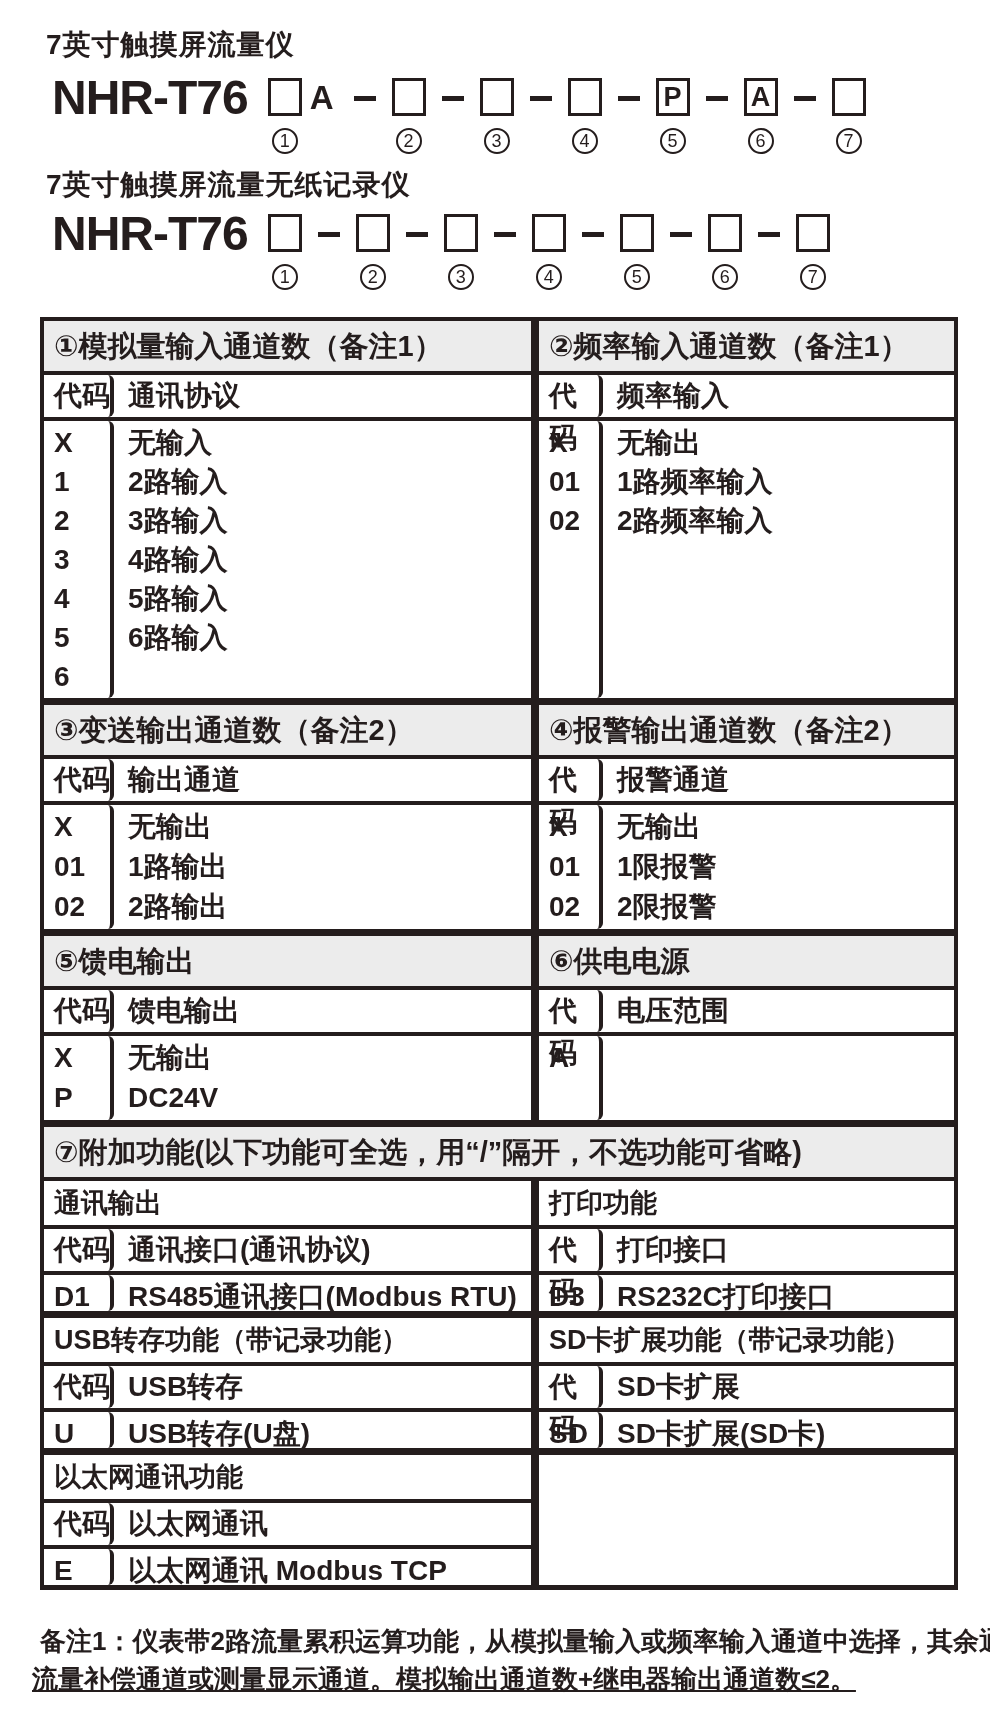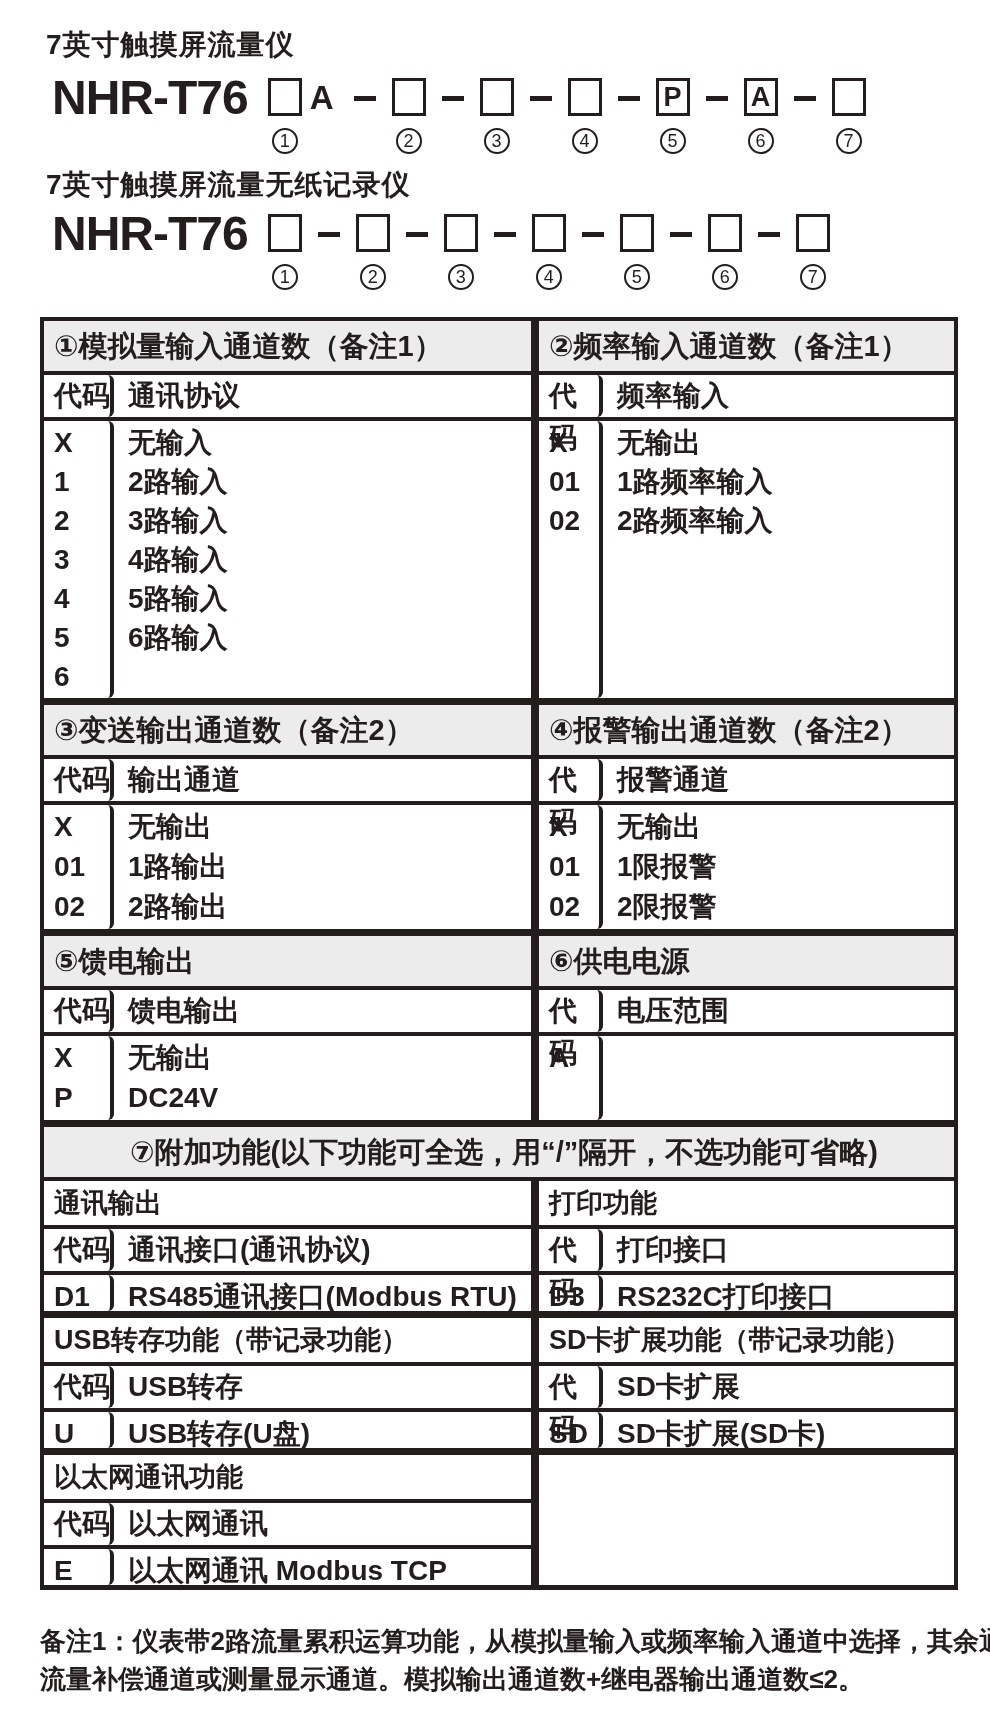--- a/index.html
+++ b/index.html
@@ -22,21 +22,21 @@
   .mcircle{width:26px;height:26px;border:2px solid #241d1d;border-radius:50%;box-sizing:border-box;
            font-size:18px;font-weight:normal;display:flex;align-items:center;justify-content:center;margin-top:12px;}
   
   .tbl{position:absolute;left:40px;top:317px;width:918px;box-sizing:border-box;
        border:4px solid #241d1d;border-bottom-width:5px;background:#fff;}
   .band{display:flex;align-items:stretch;}
   .L{width:487px;flex:none;display:flex;border-bottom:4px solid #241d1d;box-sizing:border-box;}
   .M{width:8px;background:#241d1d;flex:none;}
   .R{flex:1;display:flex;border-bottom:4px solid #241d1d;box-sizing:border-box;}
   .b7{border-bottom-width:7px;}
-  .noB{border-bottom:none;justify-content:center;}
+  .noB{border-bottom:none;}
   .grey{background:#ececec;}
   .full{width:100%;}
   .sec-title{font-size:29px;font-weight:bold;line-height:50px;padding-left:10px;white-space:nowrap;}
   .sub-title{font-size:27px;font-weight:bold;line-height:44px;padding-left:10px;white-space:nowrap;}
   .code{width:70px;flex:none;border-right:4px solid #241d1d;box-sizing:border-box;padding-left:10px;
         font-size:28px;font-weight:bold;display:flex;flex-direction:column;border-radius:6px;}
   .codeR{width:64px;}
   .desc{flex:1;padding-left:14px;font-size:28px;font-weight:bold;display:flex;flex-direction:column;white-space:nowrap;}
   .hline{line-height:42px;height:42px;}
   .dline{line-height:40px;height:40px;}
@@ -440,13 +440,13 @@
           <span class="rline">以太网通讯 Modbus TCP</span>
         </div>
     </div>
     <div class="M"></div>
     <div class="R noB"></div>
   </div>
 
 </div>
 
 <div class="abs note" style="left:40px;top:1622px;">备注1：仪表带2路流量累积运算功能，从模拟量输入或频率输入通道中选择，其余通道可作为</div>
-<div class="abs note" style="left:40px;top:1660px;">流量补偿通道或测量显示通道。模拟输出通道数+继电器输出通道数≤2。</div>
+<div class="abs note" style="left:32px;top:1660px;text-decoration:underline;">流量补偿通道或测量显示通道。模拟输出通道数+继电器输出通道数≤2。</div>
 
 </body></html>

